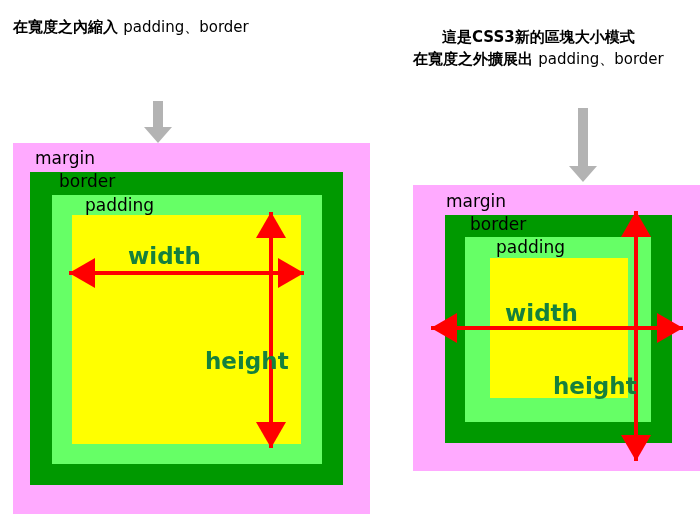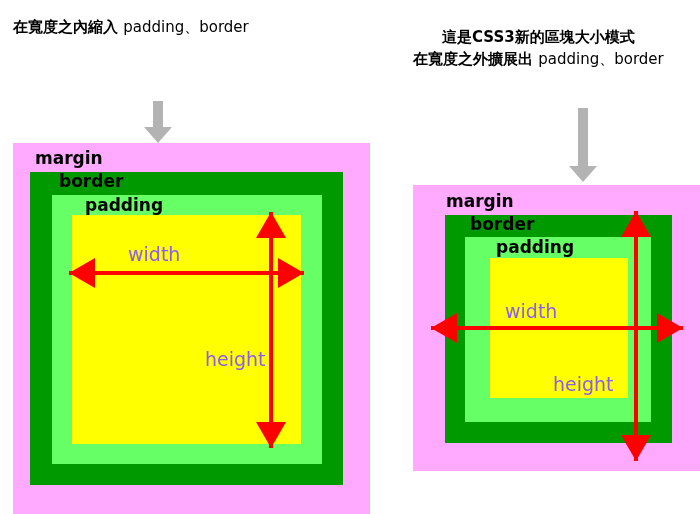--- a/index.html
+++ b/index.html
@@ -34,40 +34,40 @@
     position:absolute;left:50%;transform:translateX(-50%);
     width:0;height:0;border-left:14px solid transparent;
     border-right:14px solid transparent;border-top:16px solid #b3b3b3;
   }
 
   
   .boxfig{position:absolute;}
   .layer{position:absolute;}
   .lbl{
     position:absolute;
-    font-size:17px;font-weight:bold;color:#000000;
+    font-size:17px;font-weight:normal;color:#000000;
     white-space:nowrap;z-index:8;
   }
 
   
   .rarrow{position:absolute;z-index:7;}
   .rarrow .bar-h{position:absolute;left:0;top:50%;transform:translateY(-50%);height:4px;background:#ff0000;width:100%;}
   .rarrow .bar-v{position:absolute;top:0;left:50%;transform:translateX(-50%);width:4px;background:#ff0000;height:100%;}
   .tip{position:absolute;width:0;height:0;}
   .tip-l{left:0;top:50%;transform:translateY(-50%);
     border-top:15px solid transparent;border-bottom:15px solid transparent;border-right:26px solid #ff0000;}
   .tip-r{right:0;top:50%;transform:translateY(-50%);
     border-top:15px solid transparent;border-bottom:15px solid transparent;border-left:26px solid #ff0000;}
   .tip-u{top:0;left:50%;transform:translateX(-50%);
     border-left:15px solid transparent;border-right:15px solid transparent;border-bottom:26px solid #ff0000;}
   .tip-d{bottom:0;left:50%;transform:translateX(-50%);
     border-left:15px solid transparent;border-right:15px solid transparent;border-top:26px solid #ff0000;}
   .dimlabel{
     position:absolute;z-index:9;
-    font-size:19px;font-weight:normal;color:#8b5cf6;white-space:nowrap;
+    font-size:23px;font-weight:bold;color:#15803d;white-space:nowrap;
   }
 </style>
 </head>
 <body>
 
 <div class="stage">
 
   <div class="caption" style="left:13px;top:16px;">
     <div class="line cap-note">
       <span>在寬度之內縮入</span>

